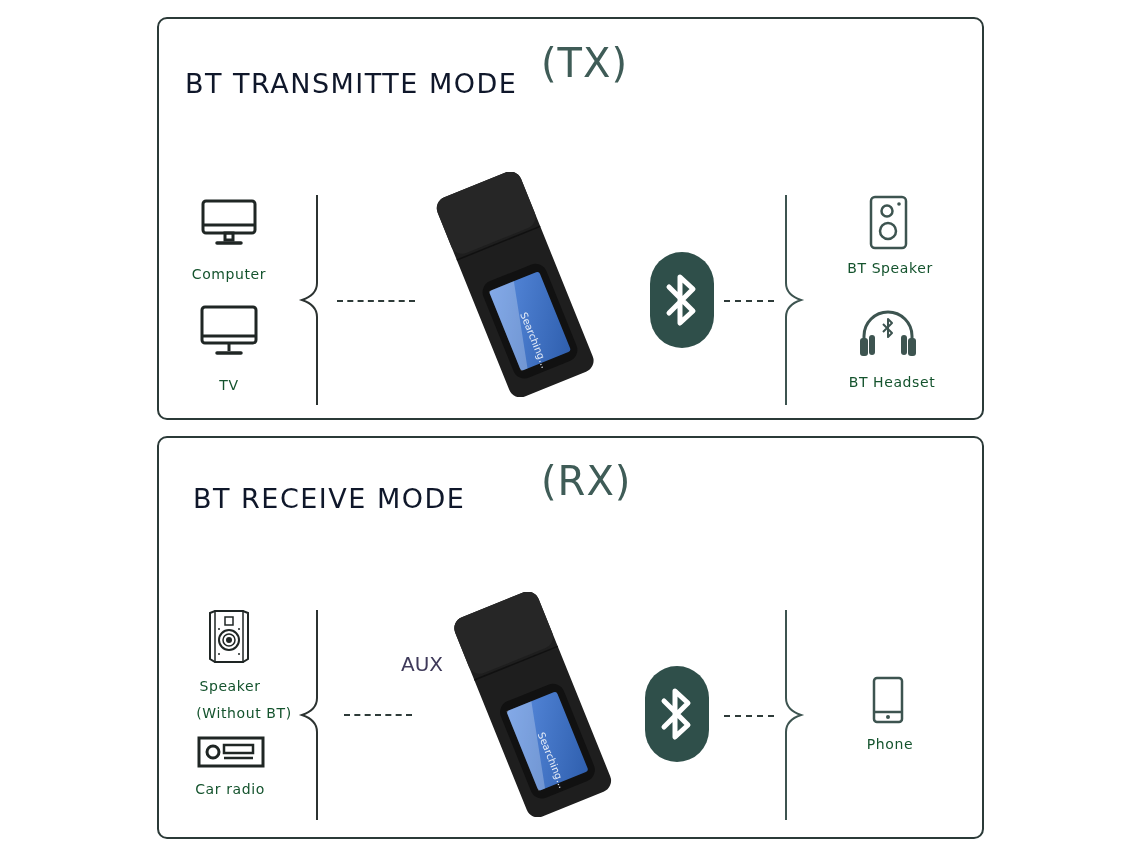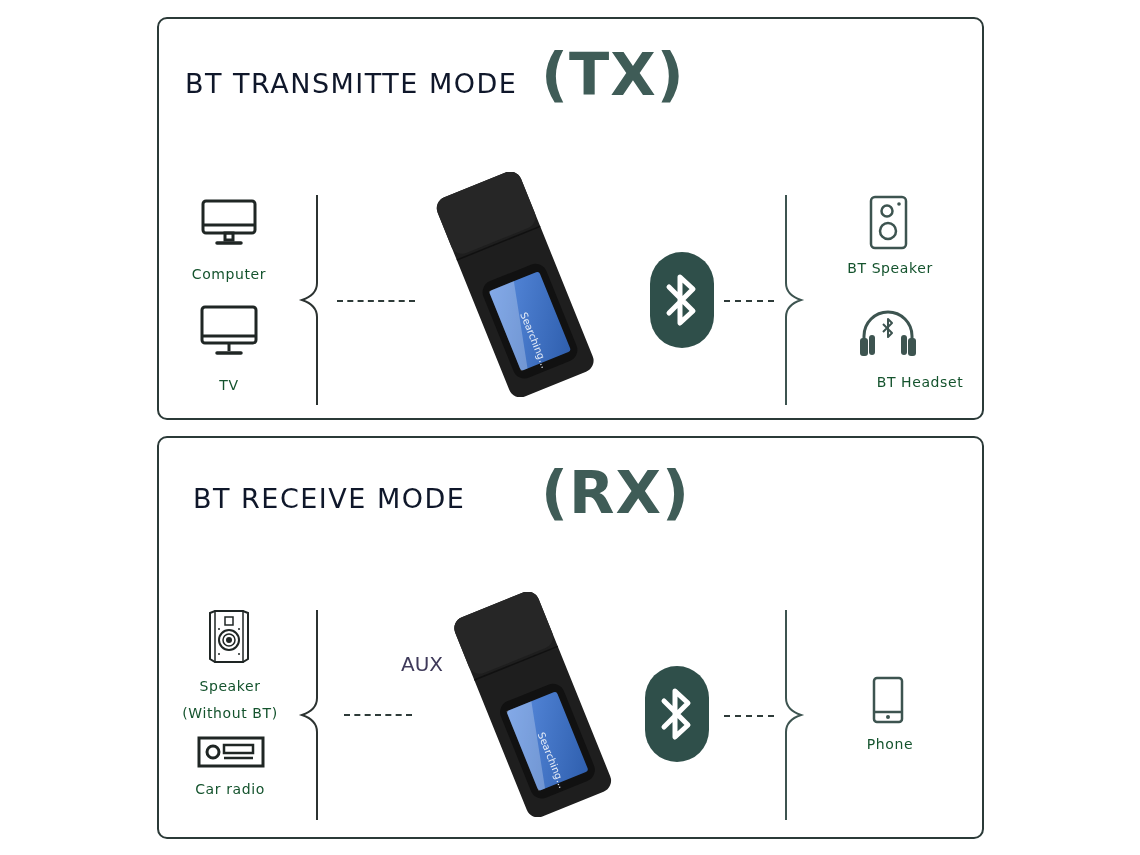--- a/index.html
+++ b/index.html
@@ -11,21 +11,21 @@
     border: 2px solid #2b3a38; border-radius: 10px; background: #fff;
   }
   #panel-tx { top: 17px; }
   #panel-rx { top: 436px; }
 
   .mode-title {
     position: absolute; font-size: 27px; letter-spacing: 1.5px; color: #0f172a;
     font-family: "DejaVu Sans", sans-serif; white-space: nowrap;
   }
   .mode-tag {
-    position: absolute; font-size: 59px; font-weight: bold; color: #3f5c57;
+    position: absolute; font-size: 40px; font-weight: normal; color: #3f5c57;
     font-family: "DejaVu Sans", sans-serif; letter-spacing: 1px; white-space: nowrap;
   }
 
   .abs { position: absolute; }
   .label { position: absolute; font-size: 14px; color: #14532d; letter-spacing: 0.6px; white-space: nowrap; text-align: center; }
   .dash { position: absolute; height: 0; border-top: 2px dashed #2e3b39; }
   .bt-pill { position: absolute; width: 64px; height: 96px; border-radius: 32px; background: #2f4f4a; display:flex; align-items:center; justify-content:center; }
   .aux { position: absolute; font-size: 20px; color: #3f3a5a; margin-left: 48px; }
 </style>
 </head>
@@ -97,41 +97,41 @@
 <div class="label" style="left:840px; top:260px; width:100px;">BT Speaker</div>
 
 <svg class="abs" style="left:857px; top:306px;" width="62" height="52" viewBox="0 0 62 52">
   <path d="M7 38 V30 A24 24 0 0 1 55 30 V38" fill="none" stroke="#3d5450" stroke-width="3"></path>
   <rect x="3" y="32" width="8" height="18" rx="3" fill="#3d5450"></rect>
   <rect x="12" y="29" width="6" height="20" rx="3" fill="#3d5450"></rect>
   <rect x="44" y="29" width="6" height="20" rx="3" fill="#3d5450"></rect>
   <rect x="51" y="32" width="8" height="18" rx="3" fill="#3d5450"></rect>
   <path d="M26 18 L35 27 L31 31 V13 L35 17 L26 26" fill="none" stroke="#3d5450" stroke-width="2" stroke-linejoin="round"></path>
 </svg>
-<div class="label" style="left:868px; top:374px; width:104px;">BT Headset</div>
+<div class="label" style="left:840px; top:374px; width:104px;">BT Headset</div>
 
 <div class="panel" id="panel-rx"></div>
 
 <div class="mode-title" style="left:193px; top:483px;">BT RECEIVE MODE</div>
 <div class="mode-tag" style="left:541px; top:458px;text-align:right;">(RX)</div>
 
 <svg class="abs" style="left:206px; top:609px;" width="46" height="56" viewBox="0 0 46 56">
   <path d="M4 4 L9 2 H37 L42 4 V50 L37 53 H9 L4 50 Z" fill="none" stroke="#1f2624" stroke-width="2"></path>
   <rect x="9" y="2" width="28" height="51" fill="none" stroke="#1f2624" stroke-width="1.5"></rect>
   <rect x="19" y="8" width="8" height="8" fill="none" stroke="#1f2624" stroke-width="1.5"></rect>
   <circle cx="23" cy="31" r="10" fill="none" stroke="#1f2624" stroke-width="2"></circle>
   <circle cx="23" cy="31" r="6" fill="none" stroke="#1f2624" stroke-width="1.5"></circle>
   <circle cx="23" cy="31" r="3" fill="#1f2624"></circle>
   <circle cx="13" cy="20" r="1" fill="#1f2624"></circle>
     <circle cx="33" cy="20" r="1" fill="#1f2624"></circle>
   <circle cx="13" cy="45" r="1" fill="#1f2624"></circle>
     <circle cx="33" cy="45" r="1" fill="#1f2624"></circle>
 </svg>
 <div class="label" style="left:180px; top:678px; width:100px;">Speaker</div>
-<div class="label" style="left:180px; top:705px; width:100px;">(Without BT)</div>
+<div class="label" style="left:194px; top:705px; width:100px;">(Without BT)</div>
 
 <svg class="abs" style="left:197px; top:736px;" width="68" height="32" viewBox="0 0 68 32">
   <rect x="2" y="2" width="64" height="28" fill="none" stroke="#1f2624" stroke-width="3"></rect>
   <circle cx="16" cy="16" r="6" fill="none" stroke="#1f2624" stroke-width="3"></circle>
   <rect x="27" y="9" width="29" height="8" fill="none" stroke="#1f2624" stroke-width="2.5"></rect>
   <line x1="27" y1="22" x2="56" y2="22" stroke="#1f2624" stroke-width="2.5"></line>
 </svg>
 <div class="label" style="left:180px; top:781px; width:100px;">Car radio</div>
 
 <svg class="abs" style="left:298px; top:610px;" width="24" height="210" viewBox="0 0 24 210">

